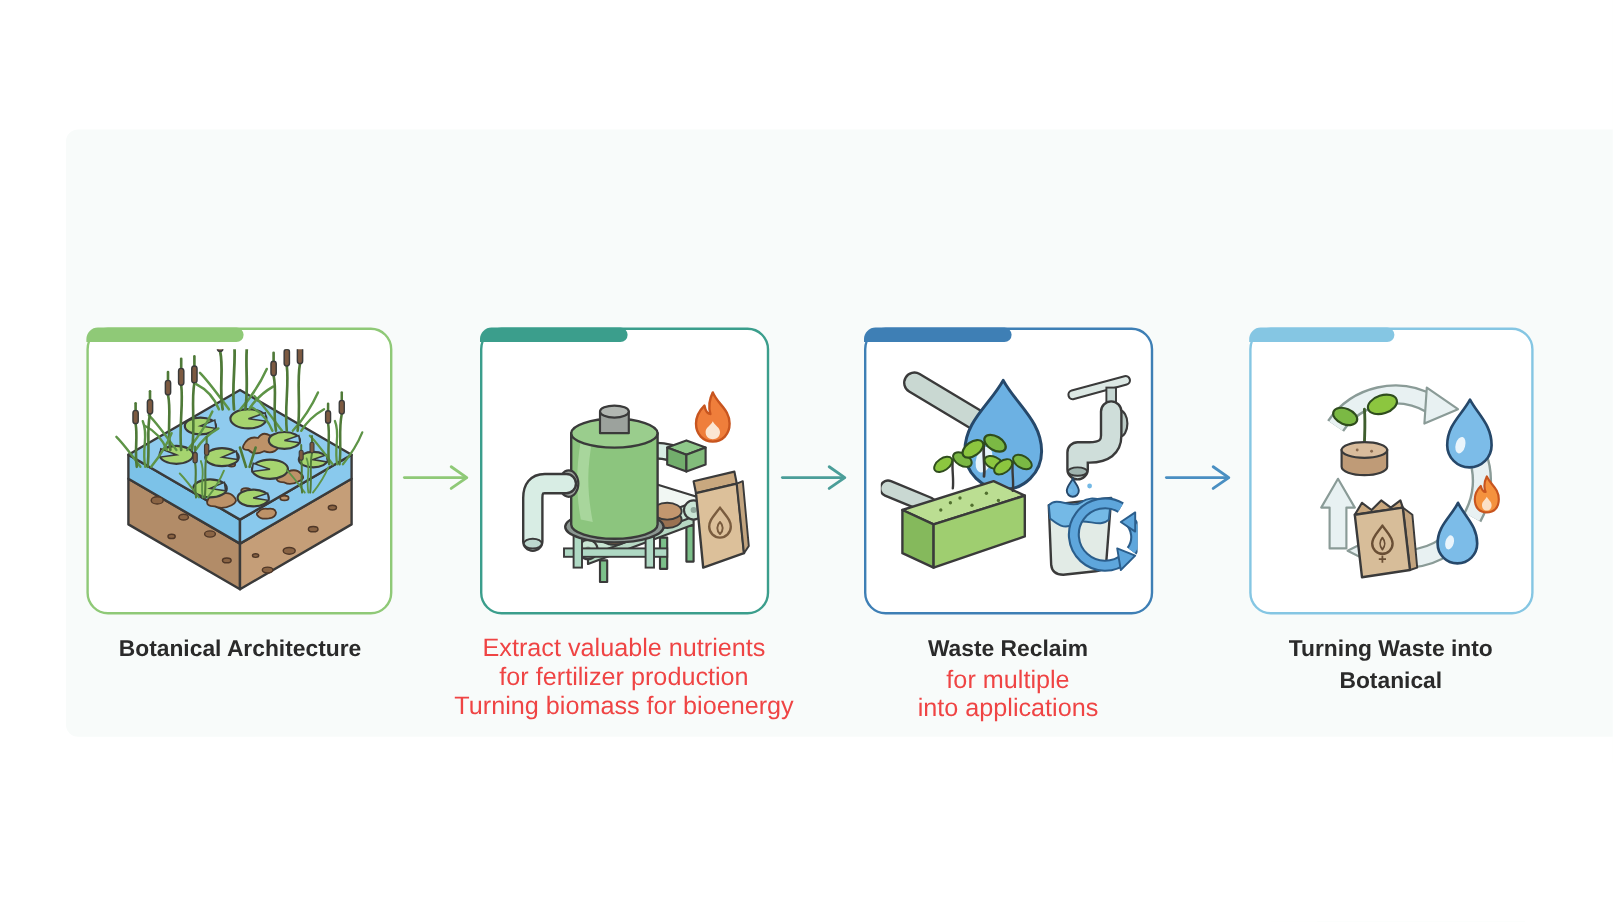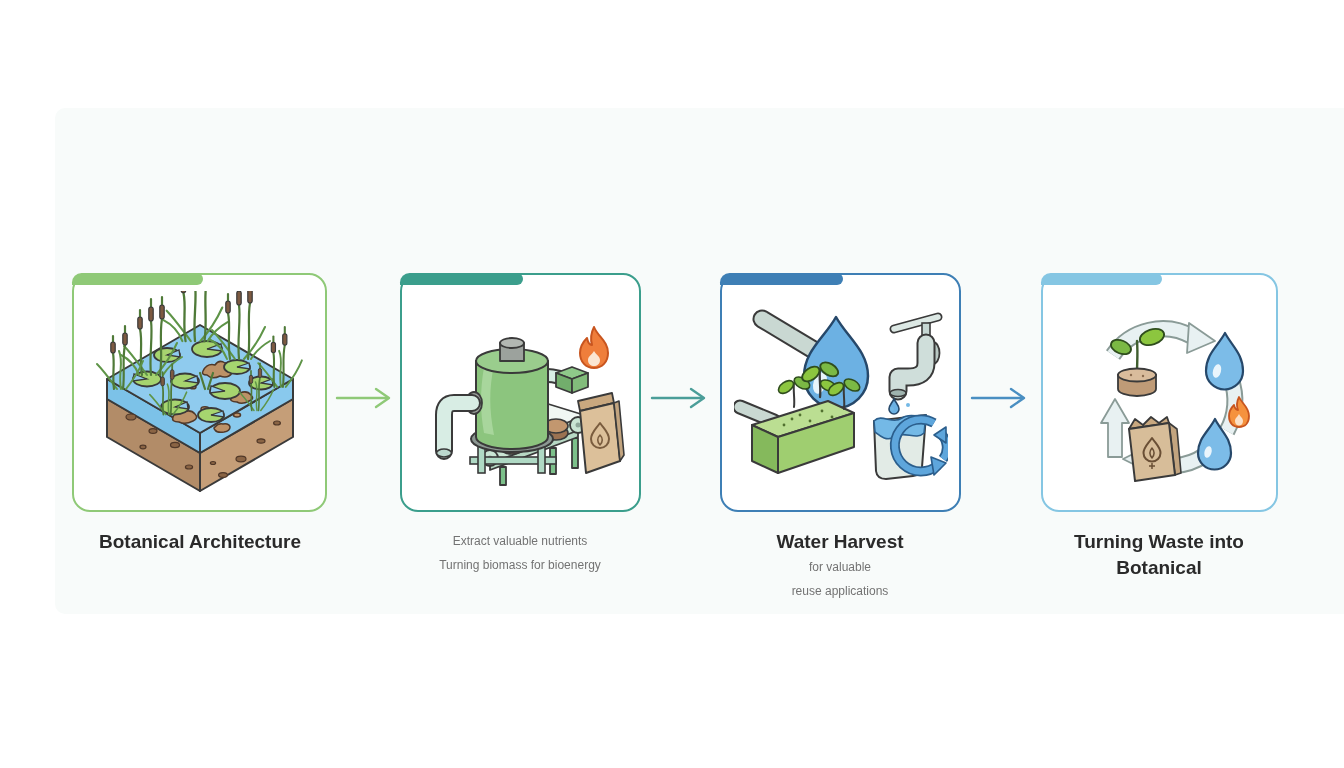--- a/index.html
+++ b/index.html
@@ -9,21 +9,21 @@
   #tint{position:absolute;left:55px;top:62px;width:1300px;height:506px;
         border-radius:10px;}
   .card{position:absolute;top:227px;height:239px;background:#ffffff;
         border:2px solid #999;border-radius:18px;box-sizing:border-box;}
   .accent{position:absolute;top:-2px;left:-2px;height:12px;width:52%;
           border-radius:16px 10px 10px 0;}
   .art{display:block;margin:16px auto 0 auto;}
   .caption{position:absolute;top:483px;width:340px;text-align:center;color:#2a2a2a;}
   .caption .heading{font-weight:700;font-size:19px;line-height:26px;}
   .caption .heading.narrow{max-width:238px;margin:0 auto;}
-  .caption .line{font-weight:400;font-size:12px;line-height:24px;color:#737373;}
+  .caption .line{font-weight:400;font-size:21px;line-height:24px;color:#ef4444;}
   .connector{position:absolute;top:339px;}
   
   .stem{stroke:#4F7A38;stroke-width:2.2;fill:none;stroke-linecap:round;}
   .blade{stroke:#5E9447;stroke-width:2;fill:none;stroke-linecap:round;}
   .cat{fill:#7D5A41;stroke:#3A3A3A;stroke-width:1.2;}
   .arcO{stroke:#8A9B97;stroke-width:17;fill:none;}
   .arcI{stroke:#E8F1F2;stroke-width:13;fill:none;}
 </style>
 </head>
 <body>
@@ -225,20 +225,21 @@
         <g transform="translate(186,146)" fill="none" stroke="#7A5C3E">
           <path d="M0,-14 C5,-7 9,-4 9,2 A9,9 0 1 1 -9,2 C-9,-4 -5,-7 0,-14 Z" stroke-width="2"></path>
           <path d="M0,-2 C3,1 3,5 0,8 C-3,5 -3,1 0,-2 Z" stroke-width="1.6"></path>
         </g>
       </g>
     </svg>
   </div>
   <div class="caption" style="left:350px;">
     <div class="heading"></div>
     <div class="line">Extract valuable nutrients</div>
+    <div class="line">for fertilizer production</div>
     <div class="line">Turning biomass for bioenergy</div>
   </div>
 
   <svg class="connector" style="left:649px;" width="64" height="26" viewBox="0 0 64 26">
     <g fill="none" stroke-width="2.4" stroke-linecap="round" stroke-linejoin="round" stroke="#4B9E99">
       <line x1="3" y1="13" x2="53" y2="13"></line>
       <polyline points="42,4 55,13 42,22"></polyline>
     </g>
   </svg>
 
@@ -319,23 +320,23 @@
         <path d="M200,132 A26,26 0 1 0 204,174" stroke="#2B5E8C" stroke-width="10" fill="none"></path>
         <path d="M200,132 A26,26 0 1 0 204,174" stroke="#5EA6DC" stroke-width="6.5" fill="none"></path>
         <polygon points="197,166 212,172 200,184" fill="#5EA6DC" stroke="#2B5E8C" stroke-width="1.6" stroke-linejoin="round"></polygon>
         <path d="M206,142 A19,19 0 0 1 209,168" stroke="#2B5E8C" stroke-width="10" fill="none"></path>
         <path d="M206,142 A19,19 0 0 1 209,168" stroke="#5EA6DC" stroke-width="6.5" fill="none"></path>
         <polygon points="200,144 212,136 212,152" fill="#5EA6DC" stroke="#2B5E8C" stroke-width="1.6" stroke-linejoin="round"></polygon>
       </g>
     </svg>
   </div>
   <div class="caption" style="left:670px;">
-    <div class="heading">Water Harvest</div>
-    <div class="line">for valuable</div>
-    <div class="line">reuse applications</div>
+    <div class="heading">Waste Reclaim</div>
+    <div class="line">for multiple</div>
+    <div class="line">into applications</div>
   </div>
 
   <svg class="connector" style="left:969px;" width="64" height="26" viewBox="0 0 64 26">
     <g fill="none" stroke-width="2.4" stroke-linecap="round" stroke-linejoin="round" stroke="#4A8FC2">
       <line x1="3" y1="13" x2="53" y2="13"></line>
       <polyline points="42,4 55,13 42,22"></polyline>
     </g>
   </svg>
 
   <div class="card" style="left: 1041px; width: 237px; border-color: rgb(133, 198, 227);">

